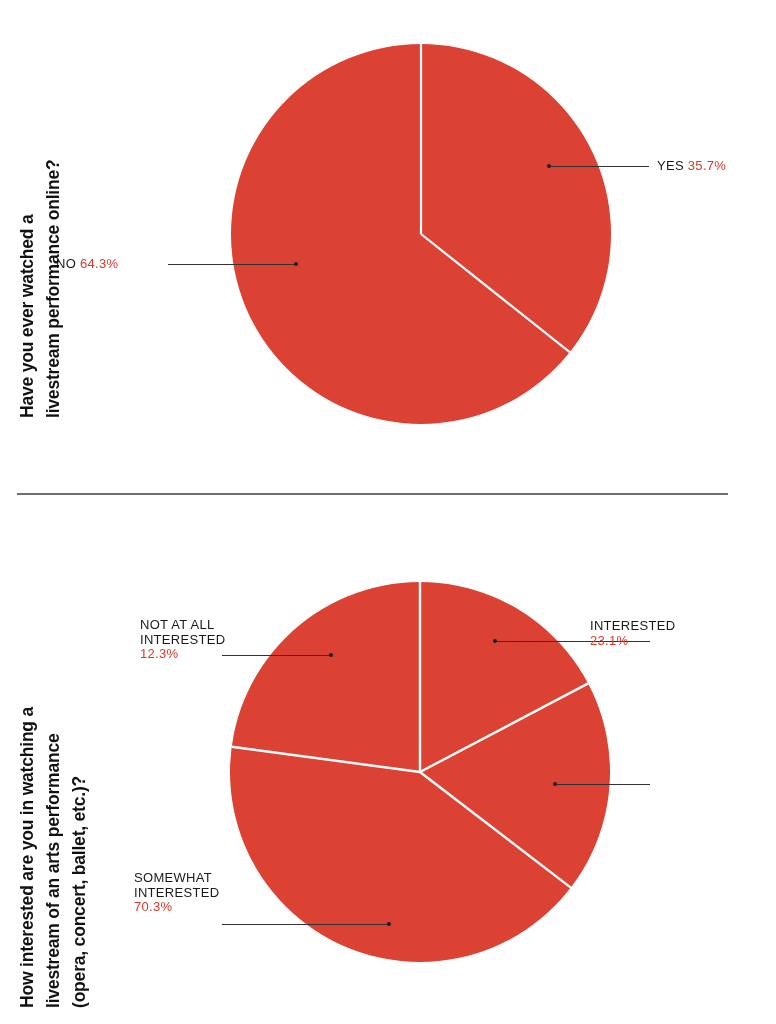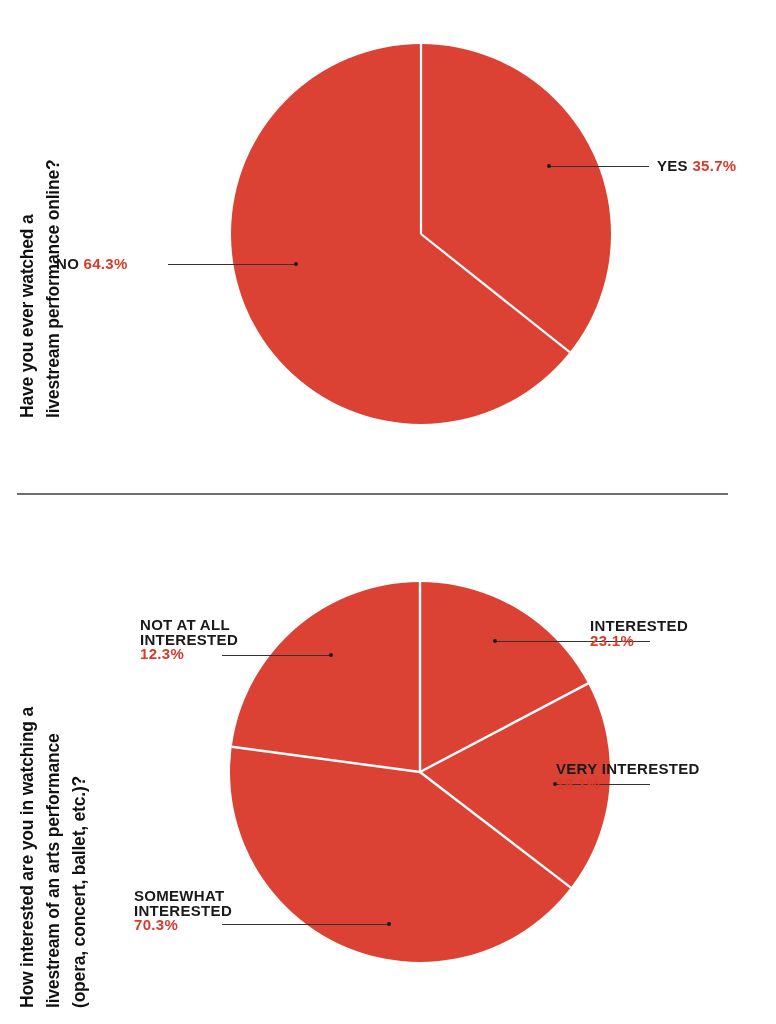--- a/index.html
+++ b/index.html
@@ -69,22 +69,22 @@
   .pie-wrap {
     position: absolute;
   }
   #pie-1 { left: 231px; top: 44px;  width: 380px; height: 380px; }
   #pie-2 { left: 230px; top: 582px; width: 380px; height: 380px; }
   .pie-svg { display: block; }
 
   
   .callout {
     position: absolute;
-    font-size: 15px;
-    font-weight: bold;
+    font-size: 13px;
+    font-weight: normal;
     letter-spacing: 0.3px;
     line-height: 14.5px;
     color: #1a1a1a;
     white-space: nowrap;
   }
   .callout .pct { color: #d93a2b; }
   .callout.right-align { text-align: left; }
 
   
   .leader {
@@ -165,35 +165,31 @@
 
     <div class="leader" style="left:496px; top:141px; width:154px;"></div>
     <div class="leader-dot" style="left:493px; top:139px;"></div>
     <div class="callout right-align" style="left:590px; top:119px; width:118px;">
       <span class="q-line">INTERESTED</span>
       <span class="q-line pct">23.1%</span>
     </div>
 
     <div class="leader" style="left:556px; top:284px; width:94px;"></div>
     <div class="leader-dot" style="left:553px; top:282px;"></div>
-    <div class="callout right-align" style="left:556px; top:262px; width:152px;">
-      <span class="q-line">VERY INTERESTED</span>
-      <span class="q-line pct">18.1%</span>
-    </div>
 
     <div class="leader" style="left:222px; top:155px; width:110px;"></div>
     <div class="leader-dot" style="left:329px; top:153px;"></div>
     <div class="callout" style="left:140px; top:118px;">
       <span class="q-line">NOT AT ALL</span>
       <span class="q-line">INTERESTED</span>
       <span class="q-line pct">12.3%</span>
     </div>
 
     <div class="leader" style="left:222px; top:424px; width:168px;"></div>
     <div class="leader-dot" style="left:387px; top:422px;"></div>
-    <div class="callout" style="left:134px; top:389px;">
+    <div class="callout" style="left:134px; top:371px;">
       <span class="q-line">SOMEWHAT</span>
       <span class="q-line">INTERESTED</span>
       <span class="q-line pct">70.3%</span>
     </div>
 
   </div>
 </div>
 
 </body></html>

